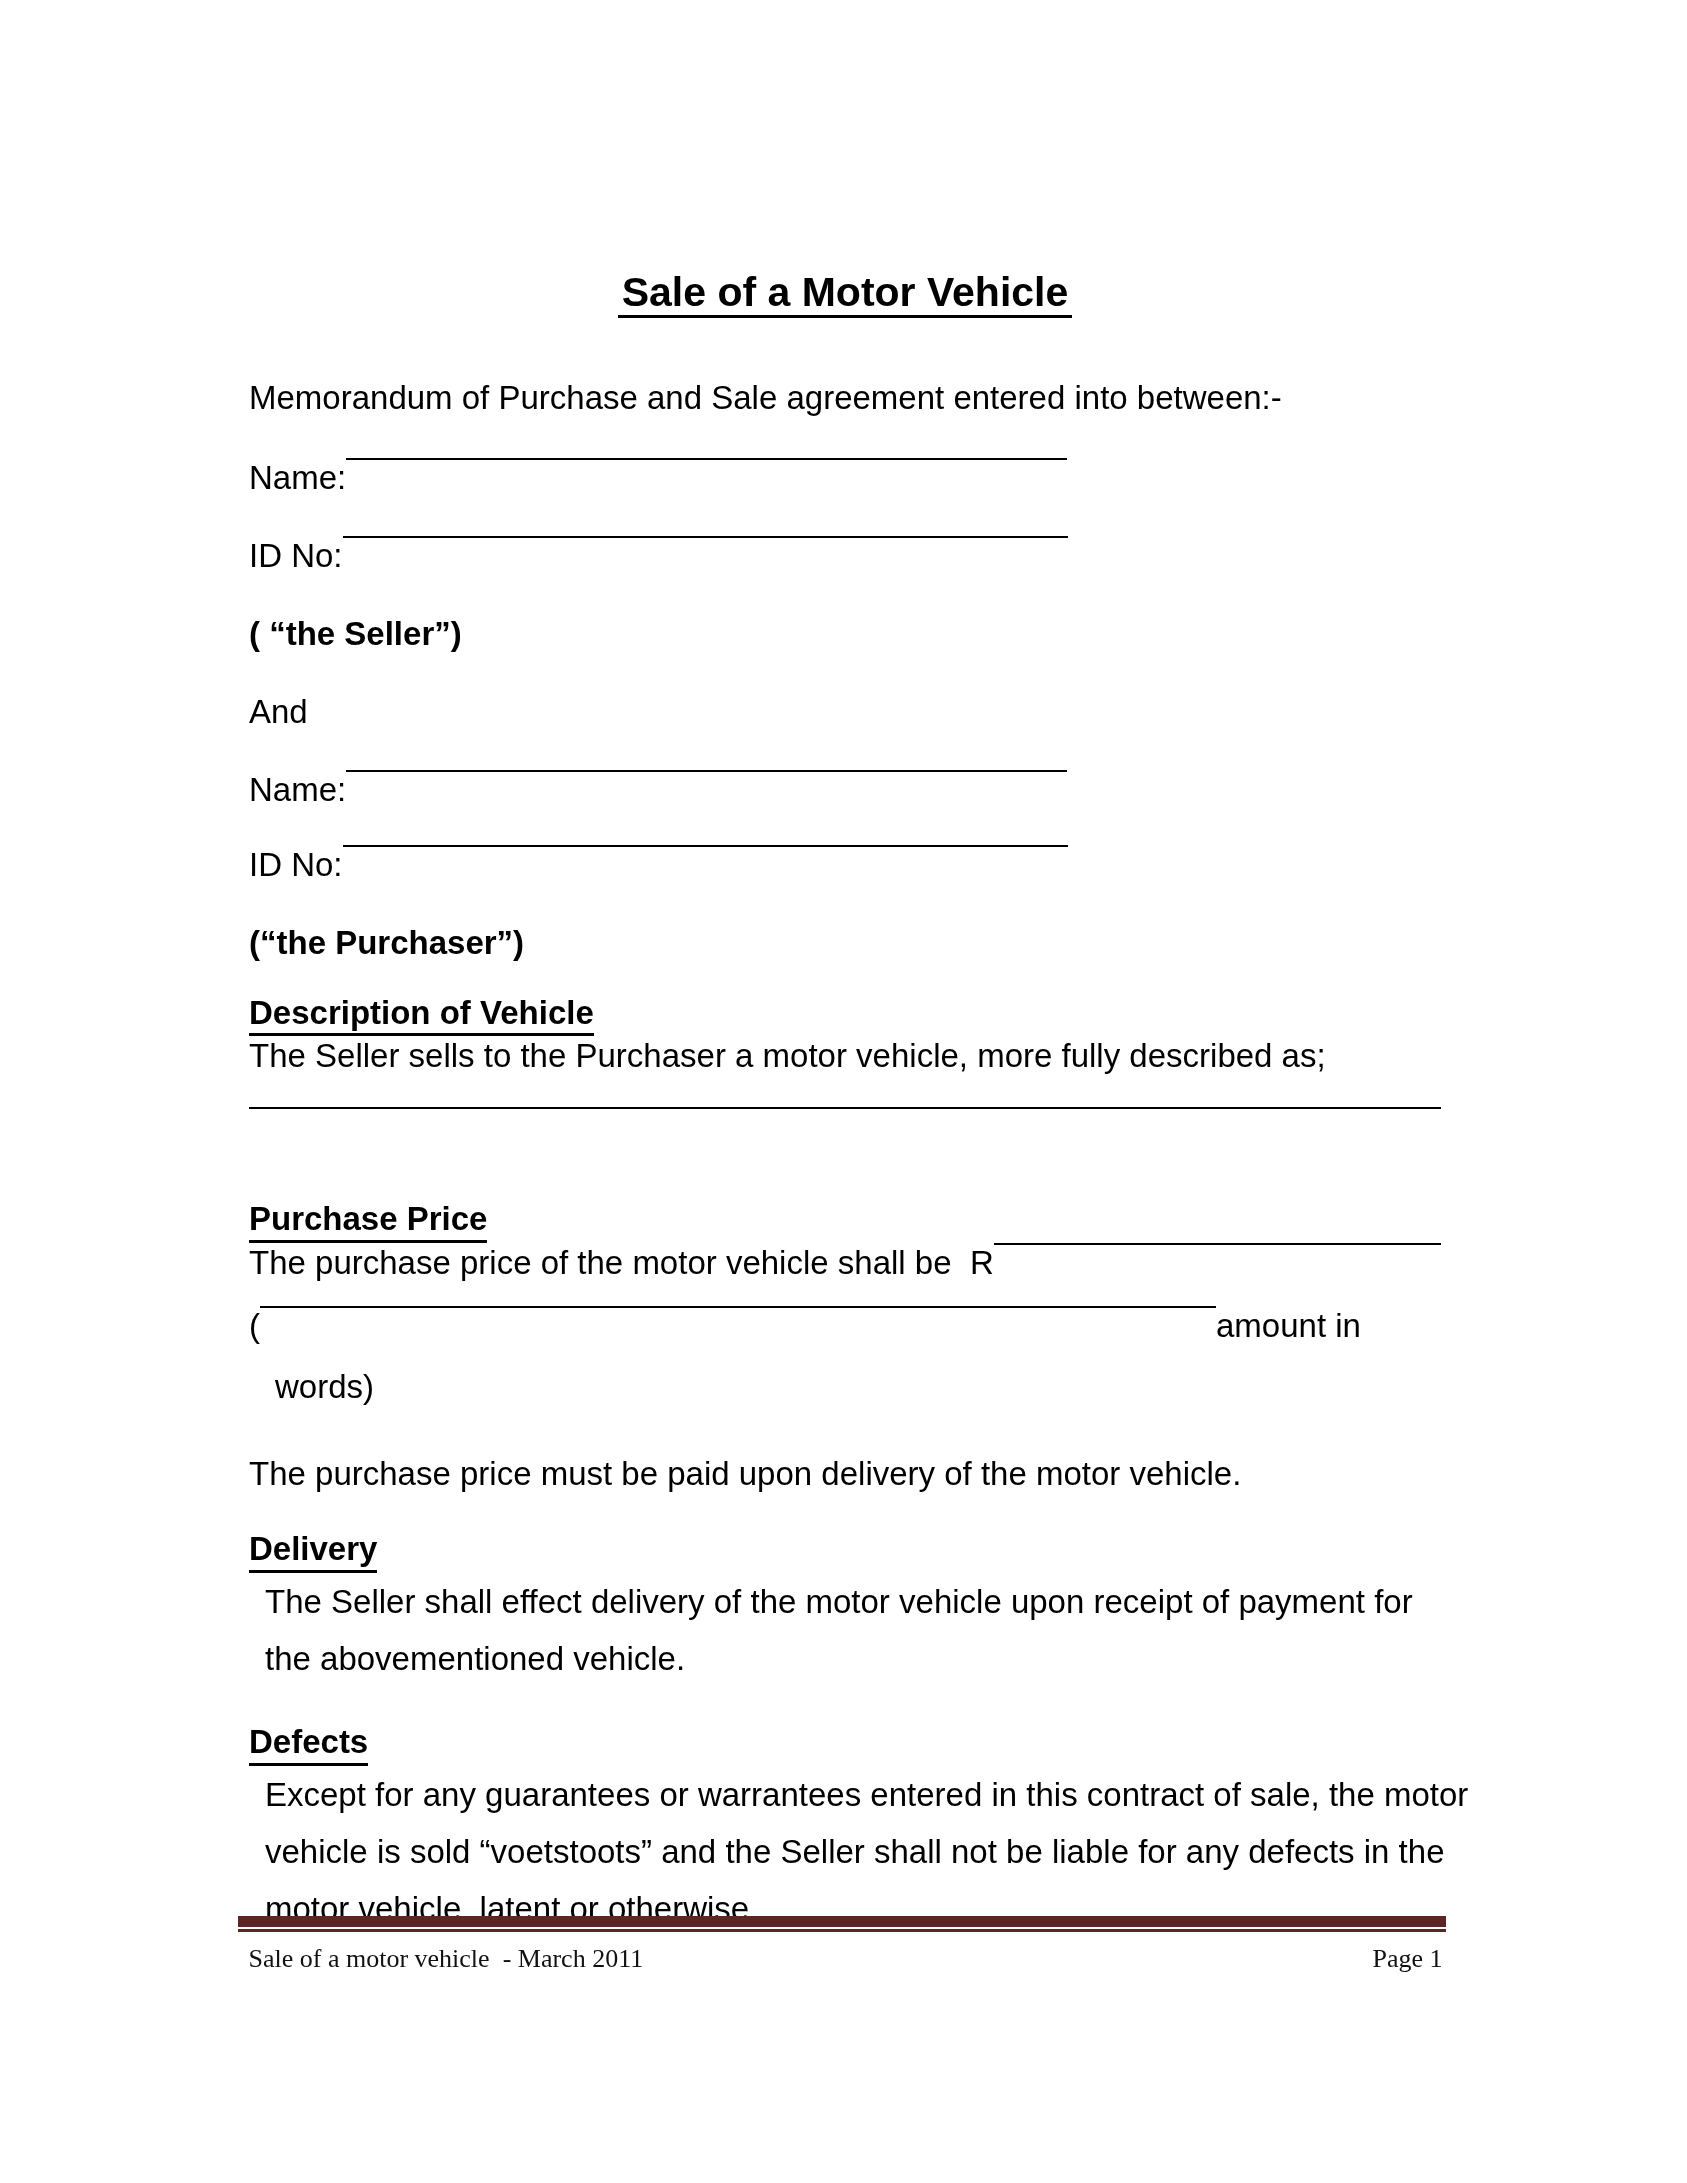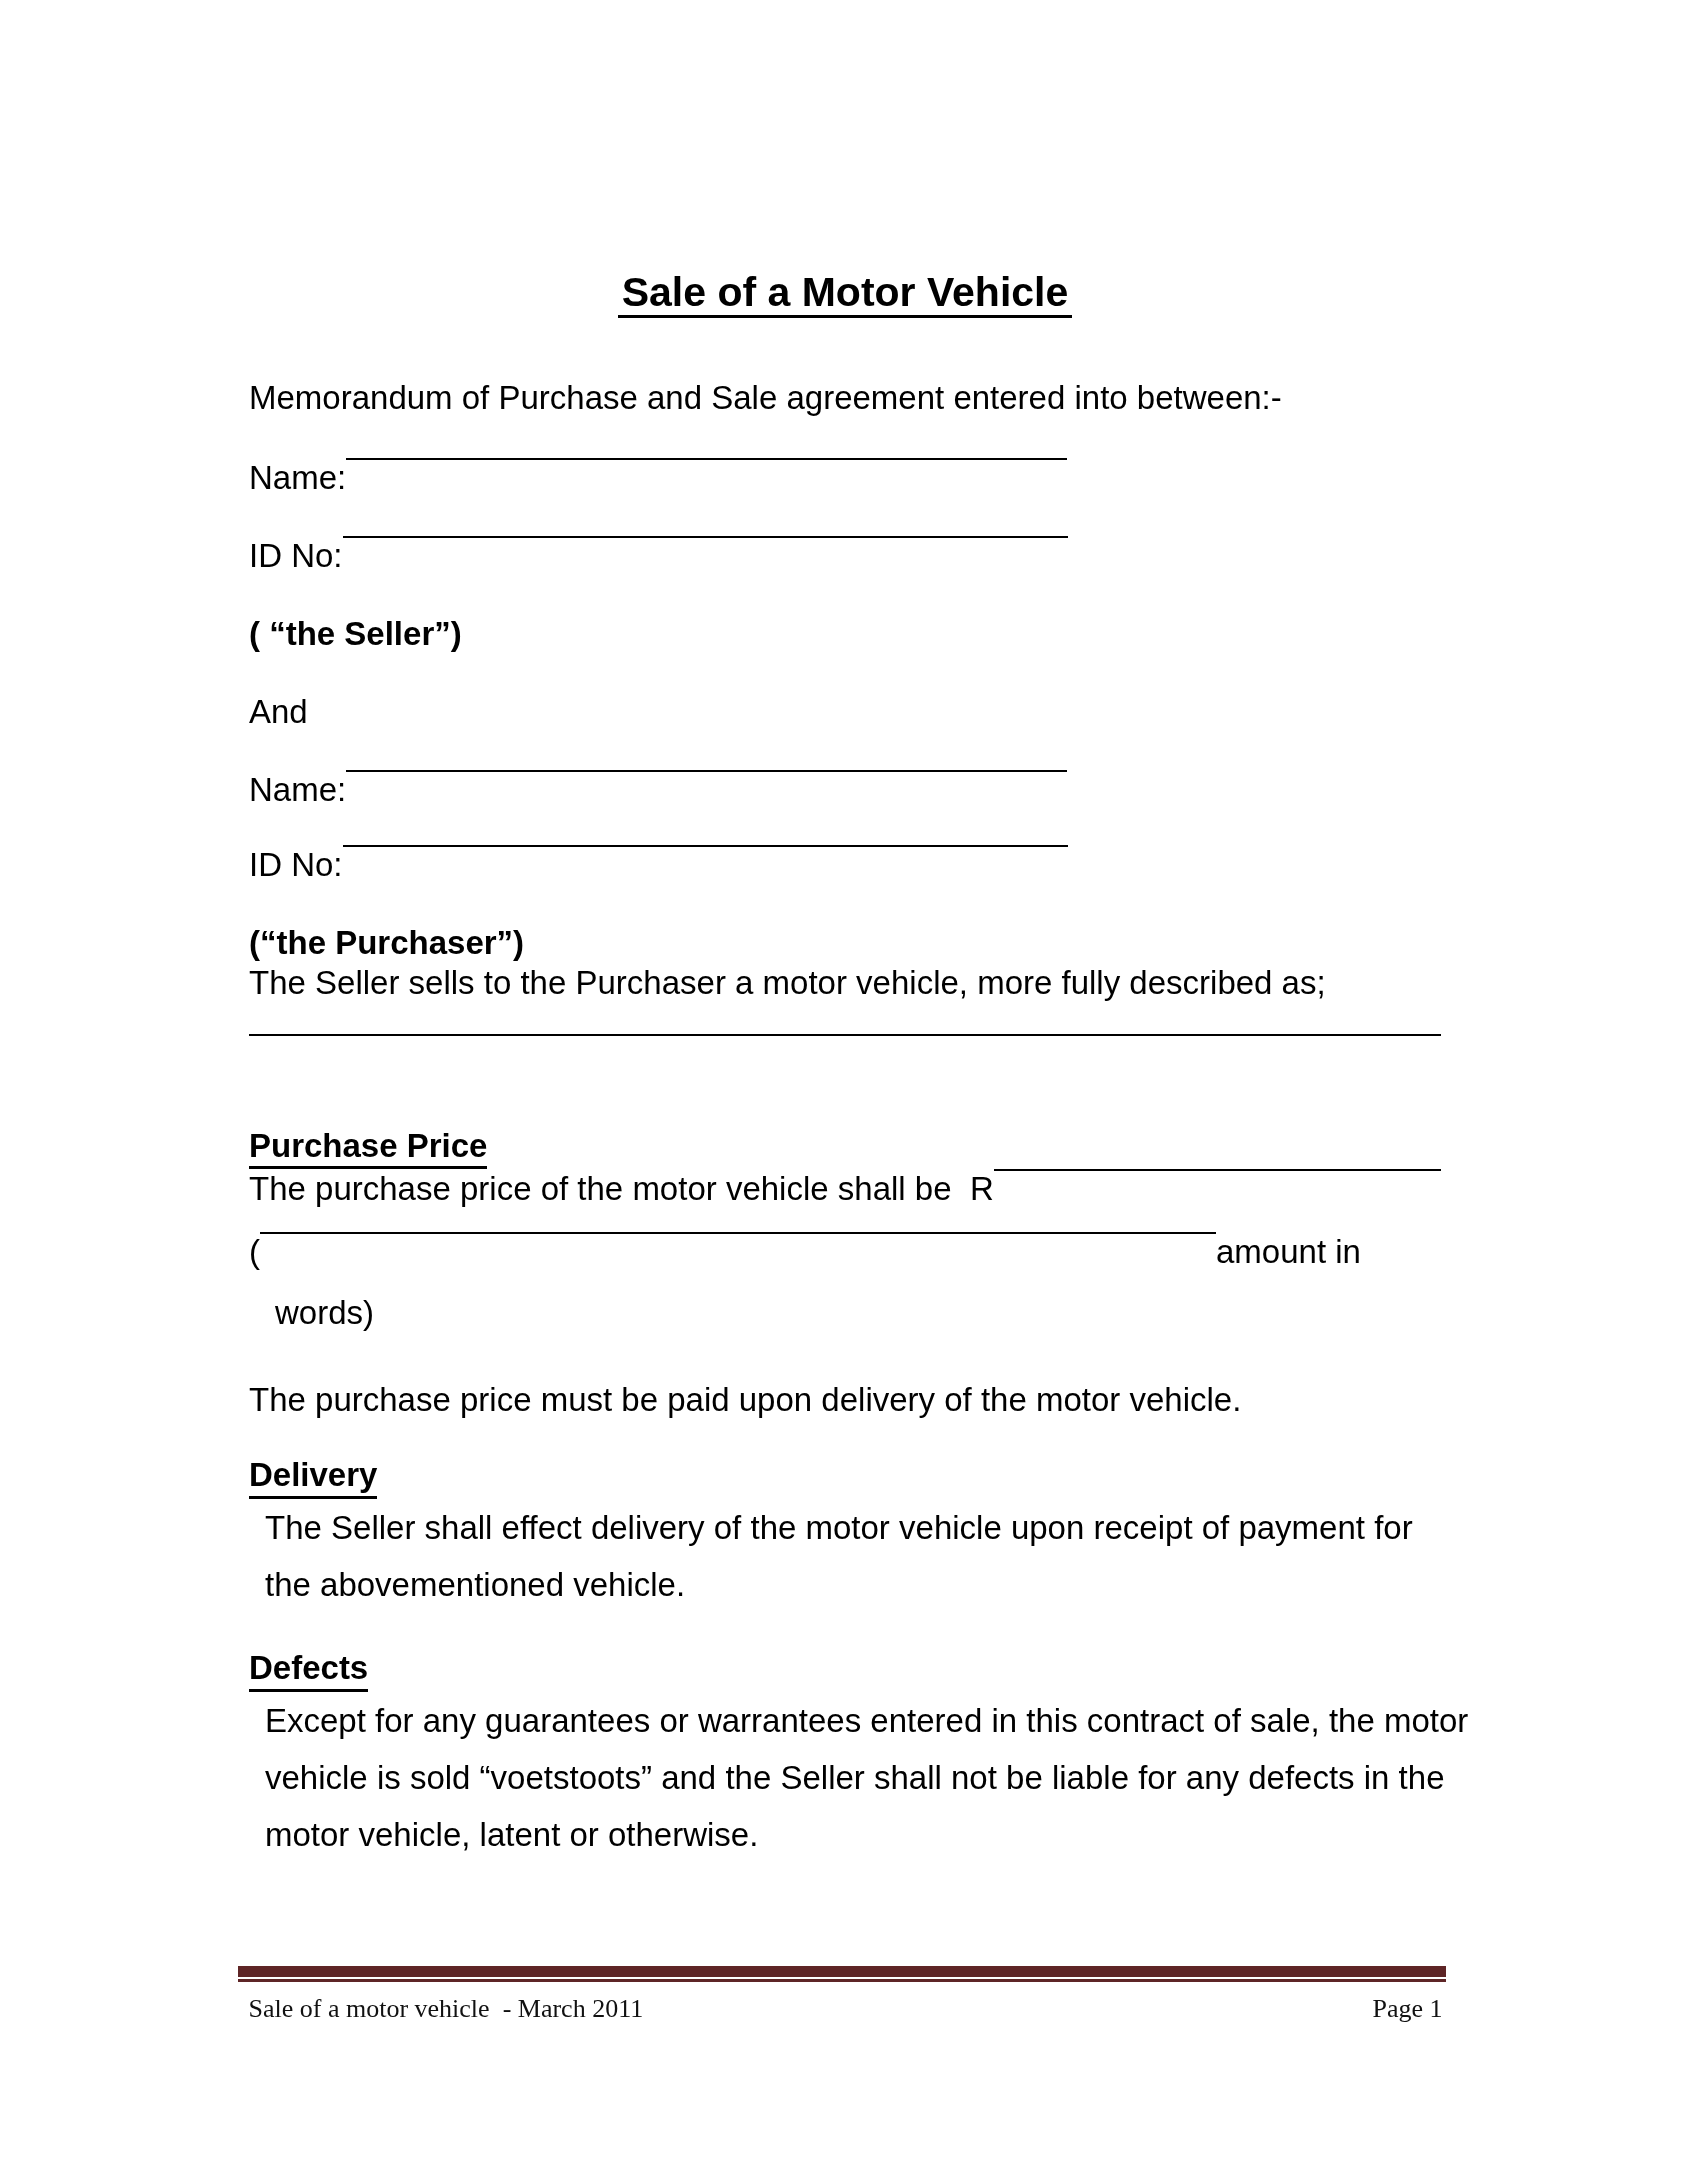--- a/index.html
+++ b/index.html
@@ -83,21 +83,21 @@
   .mt-26  { margin-top: 23px; }
   .mt-24  { margin-top: 21px; margin-left: 26px; }
   .mt-60  { margin-top: 52px; }
   .mt-54  { margin-top: 47px; }
   .mt-0   { margin-top: 0; }
   
   .footer {
     position: absolute;
     left: 238px;
     right: 241px;
-    top: 1966px;
+    top: 1916px;
   }
   .footer-rule-thick {
     height: 10.5px;
     background: var(--rule-color, #5e2526);
   }
   .footer-rule-thin {
     height: 2.6px;
     margin-top: 2.6px;
     background: var(--rule-color, #5e2526);
   }
@@ -143,20 +143,23 @@
       <span class="blank blank-name"></span>
     </div>
 
     <div class="field-row mt-40">
       <span class="field-label">ID No:</span>
       <span class="blank blank-id"></span>
     </div>
 
     <p class="para bold mt-44">(“the Purchaser”)</p>
 
+    <h2 class="section-heading mt-34">
+      <span class="heading-text">Description of Vehicle</span>
+    </h2>
 
     <p class="para mt-0">The Seller sells to the Purchaser a motor vehicle, more fully described as;</p>
 
     <div class="field-row mt-36">
       <span class="blank blank-fill"></span>
     </div>
 
     <h2 class="section-heading mt-60">
       <span class="heading-text">Purchase Price</span>
     </h2>

